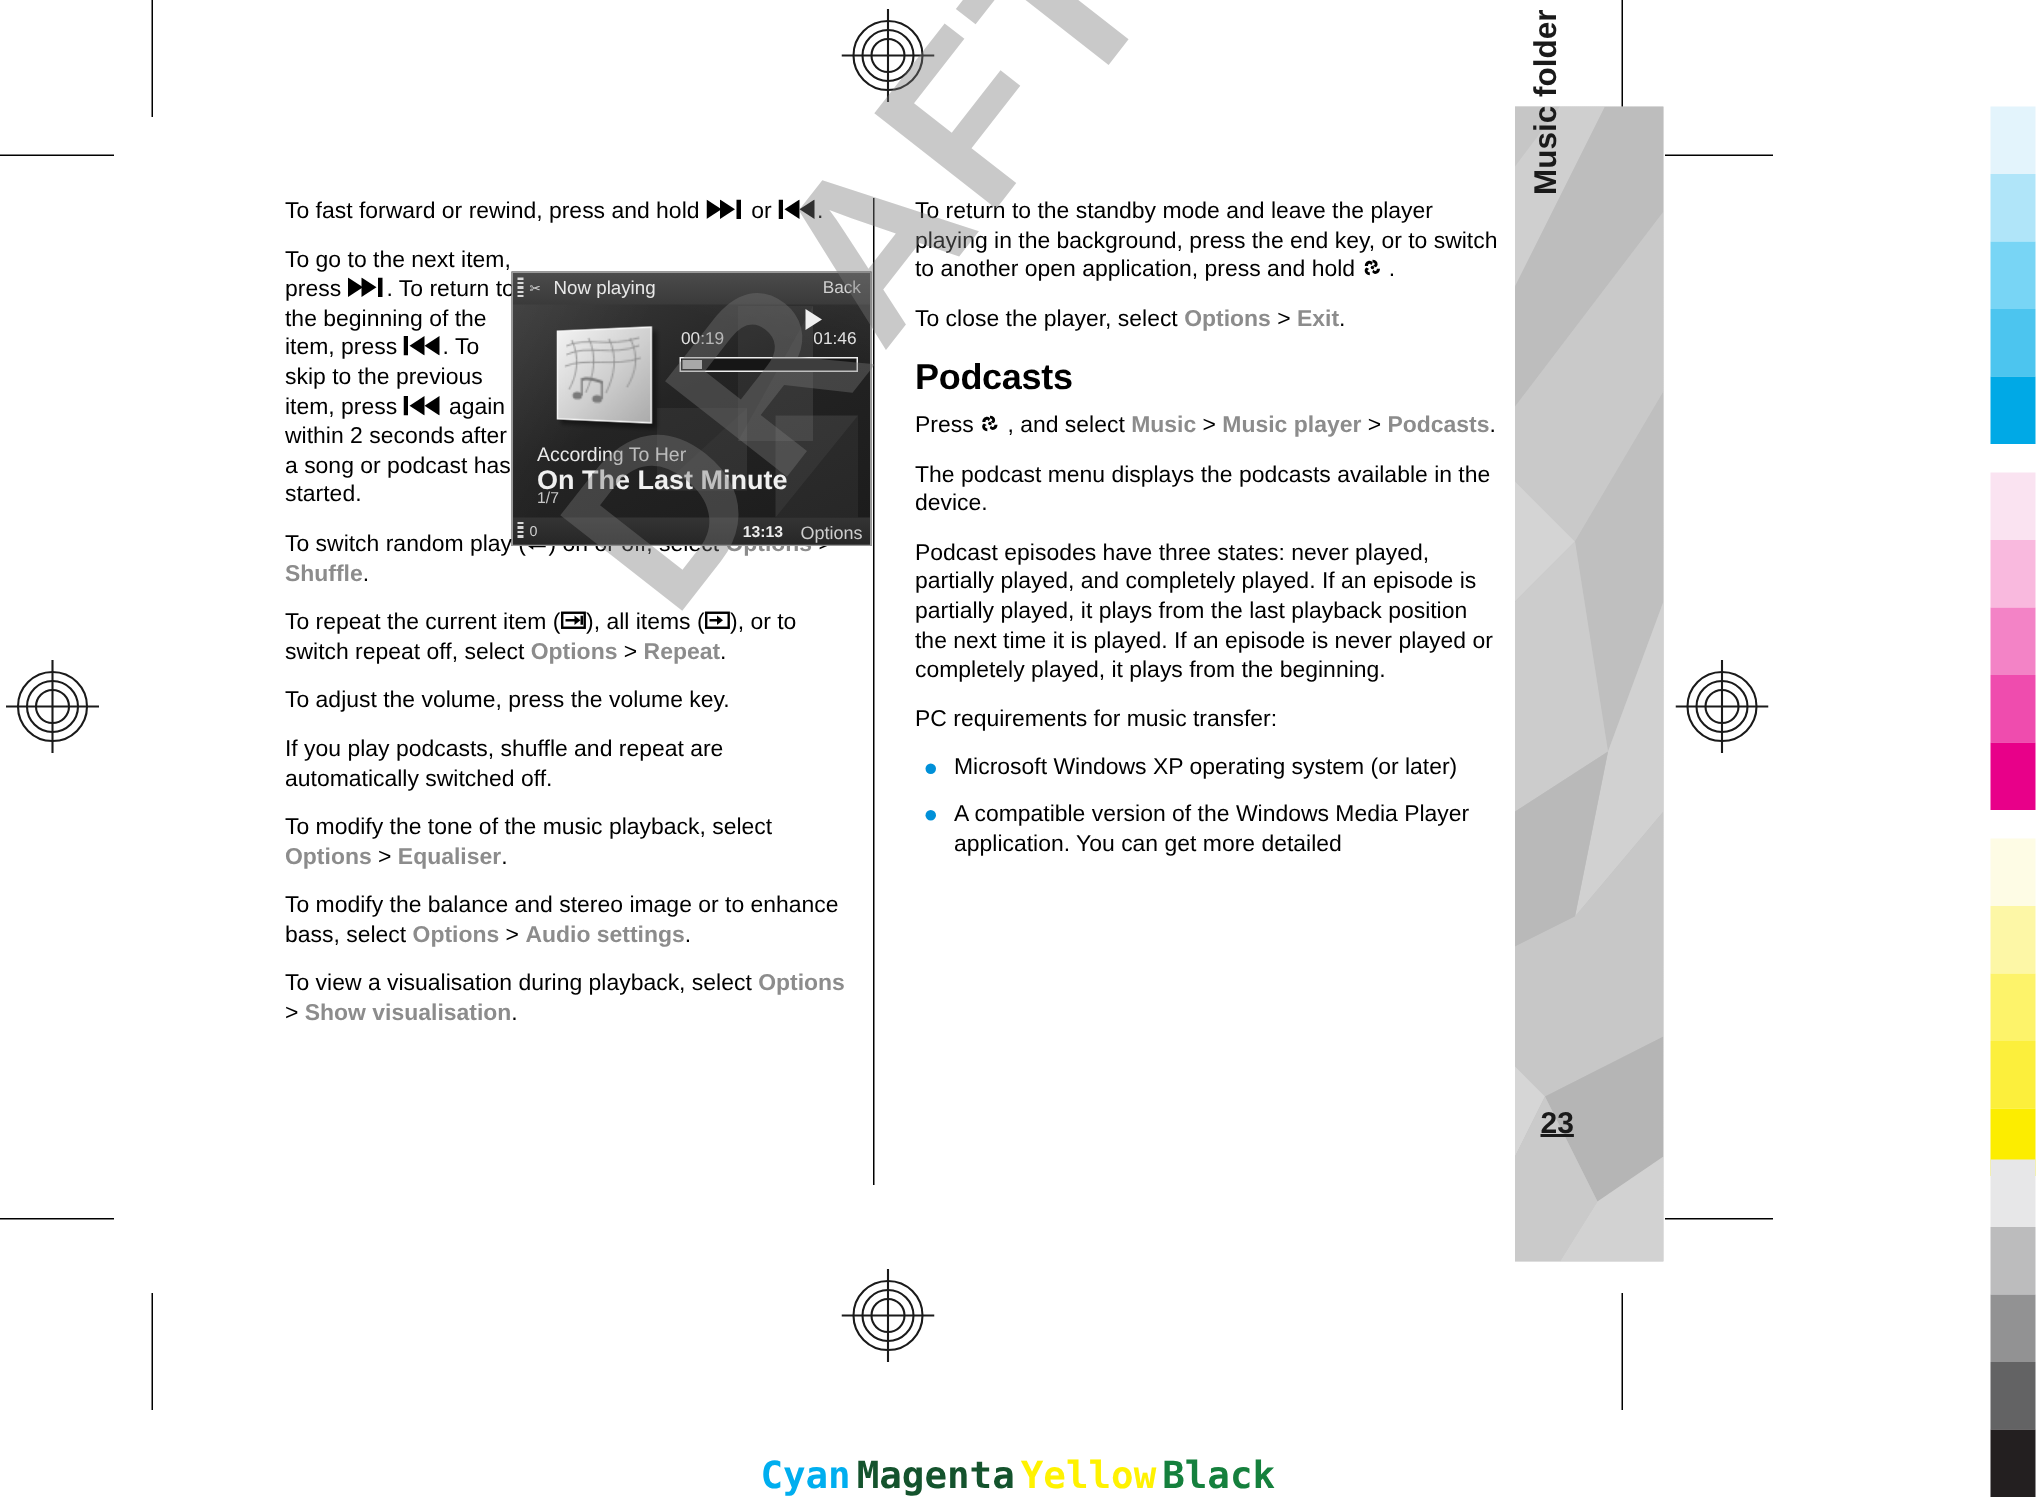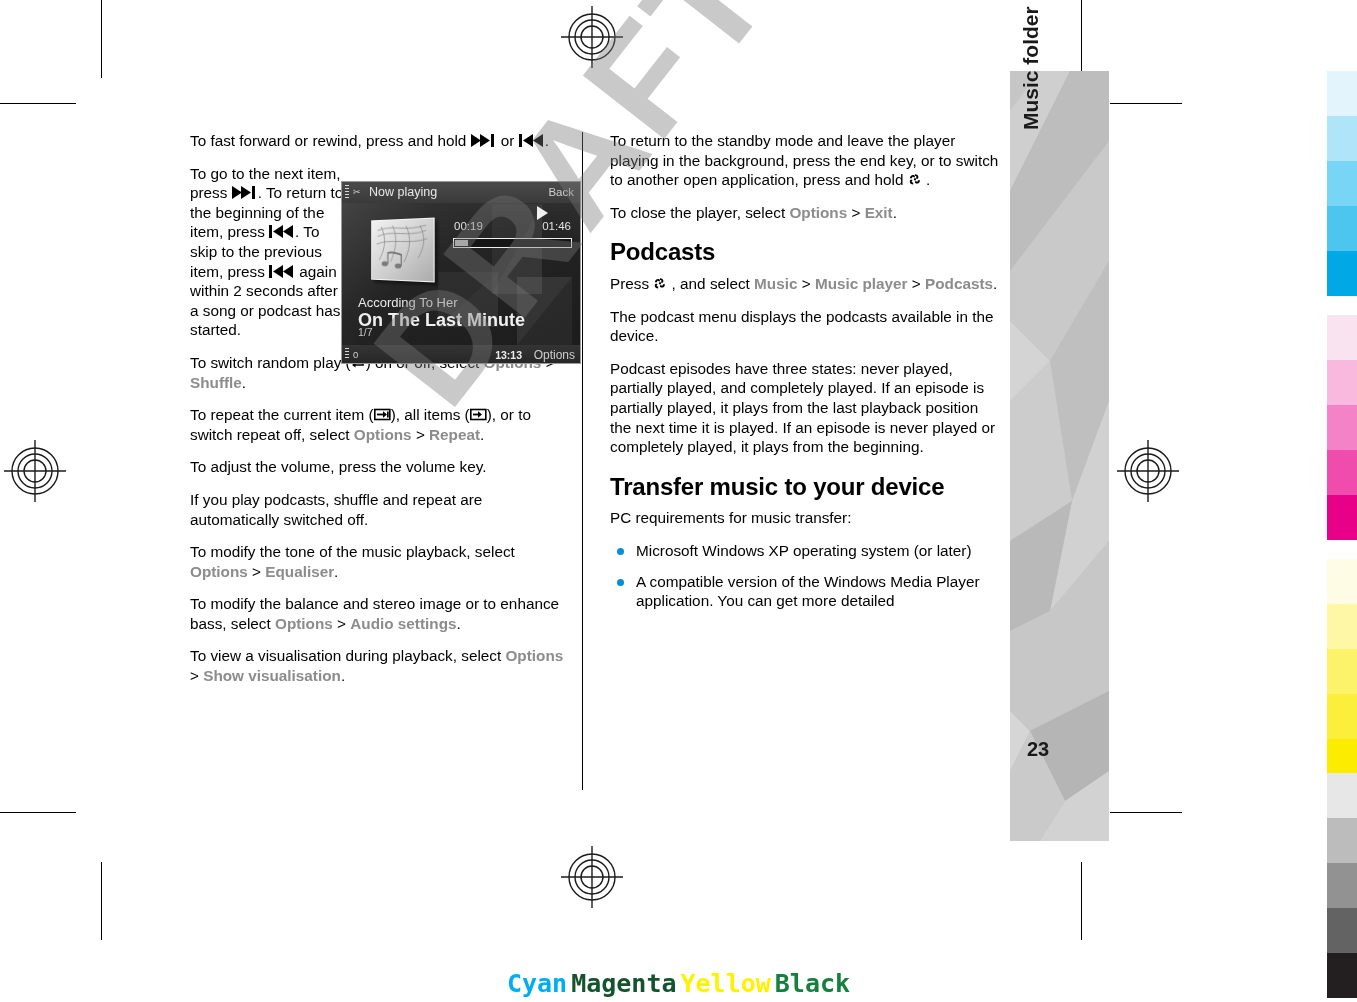--- a/index.html
+++ b/index.html
@@ -231,20 +231,21 @@
     transform-origin: left top;
     white-space: nowrap;
     letter-spacing: 0px;
   }
   .pageno {
     position: absolute;
     left: 1027px; top: 738px;
     font-size: 20px;
     font-weight: bold;
     color: #1a1a1a;
+    text-decoration: underline;
   }
 
   
   .swatches { position: absolute; }
   .sw { position: absolute; left: 1327px; width: 30px; height: 45px; }
 
   
   .cmyk {
     position: absolute;
     left: 0; top: 969px;
@@ -495,21 +496,20 @@
               <path d="M1.9 5.3 C1.9 3.3 3.3 1.9 5.1 1.9 C6 1.9 6.6 2.4 7.1 3.1 L6.2 4.9 C5.8 4.2 5.5 3.8 5 3.8 C4.4 3.8 4 4.4 4 5.3 Z"></path>
               <circle cx="6.95" cy="6.3" r="1.15"></circle>
             </g>
           </svg></span> , and select
       <span class="ui">Music</span> <span class="sep">&gt;</span> <span class="ui">Music player</span> <span class="sep">&gt;</span> <span class="ui">Podcasts</span>.
     </p>
 
     <p>The podcast menu displays the podcasts available in the device.</p>
     <p>Podcast episodes have three states: never played, partially played, and completely played. If an episode is partially played, it plays from the last playback position the next time it is played. If an episode is never played or completely played, it plays from the beginning.</p>
 
-    <h2 class="sect">Transfer music to your device</h2>
 
     <p>PC requirements for music transfer:</p>
 
     <ul class="bullets">
       <li>Microsoft Windows XP operating system (or later)</li>
       <li>A compatible version of the Windows Media Player application. You can get more detailed</li>
     </ul>
   </div>
 
   <div class="draft">

